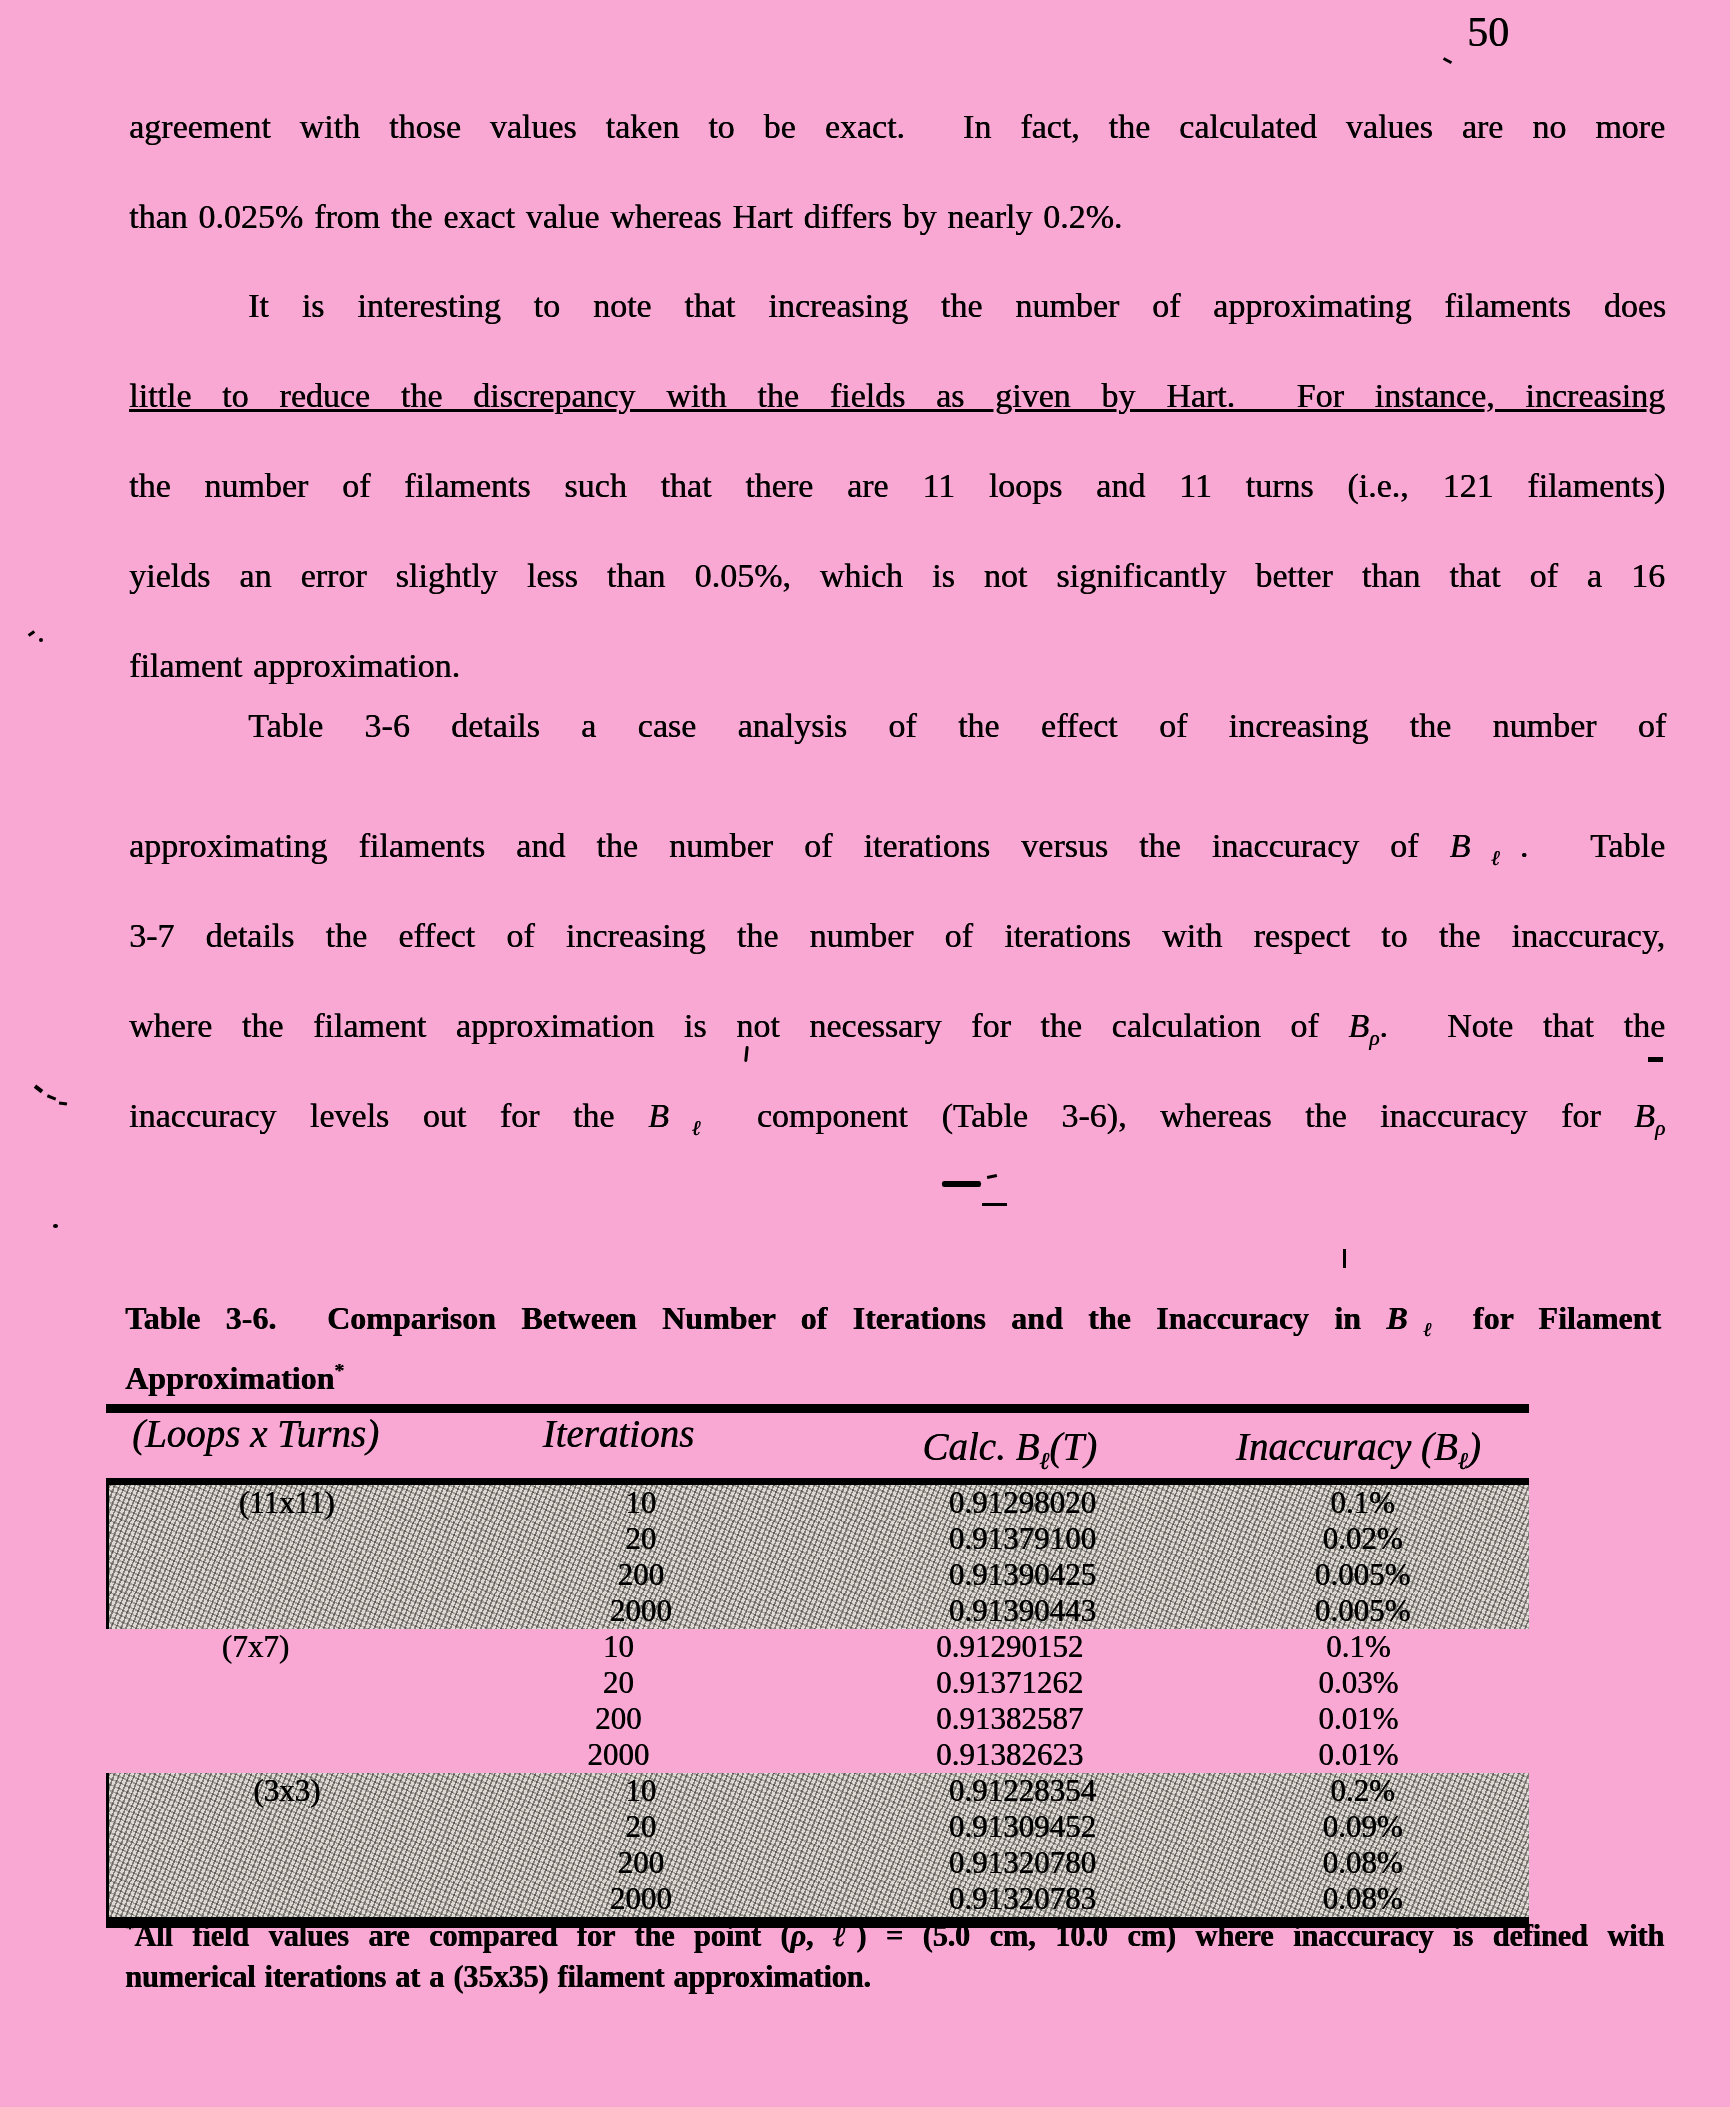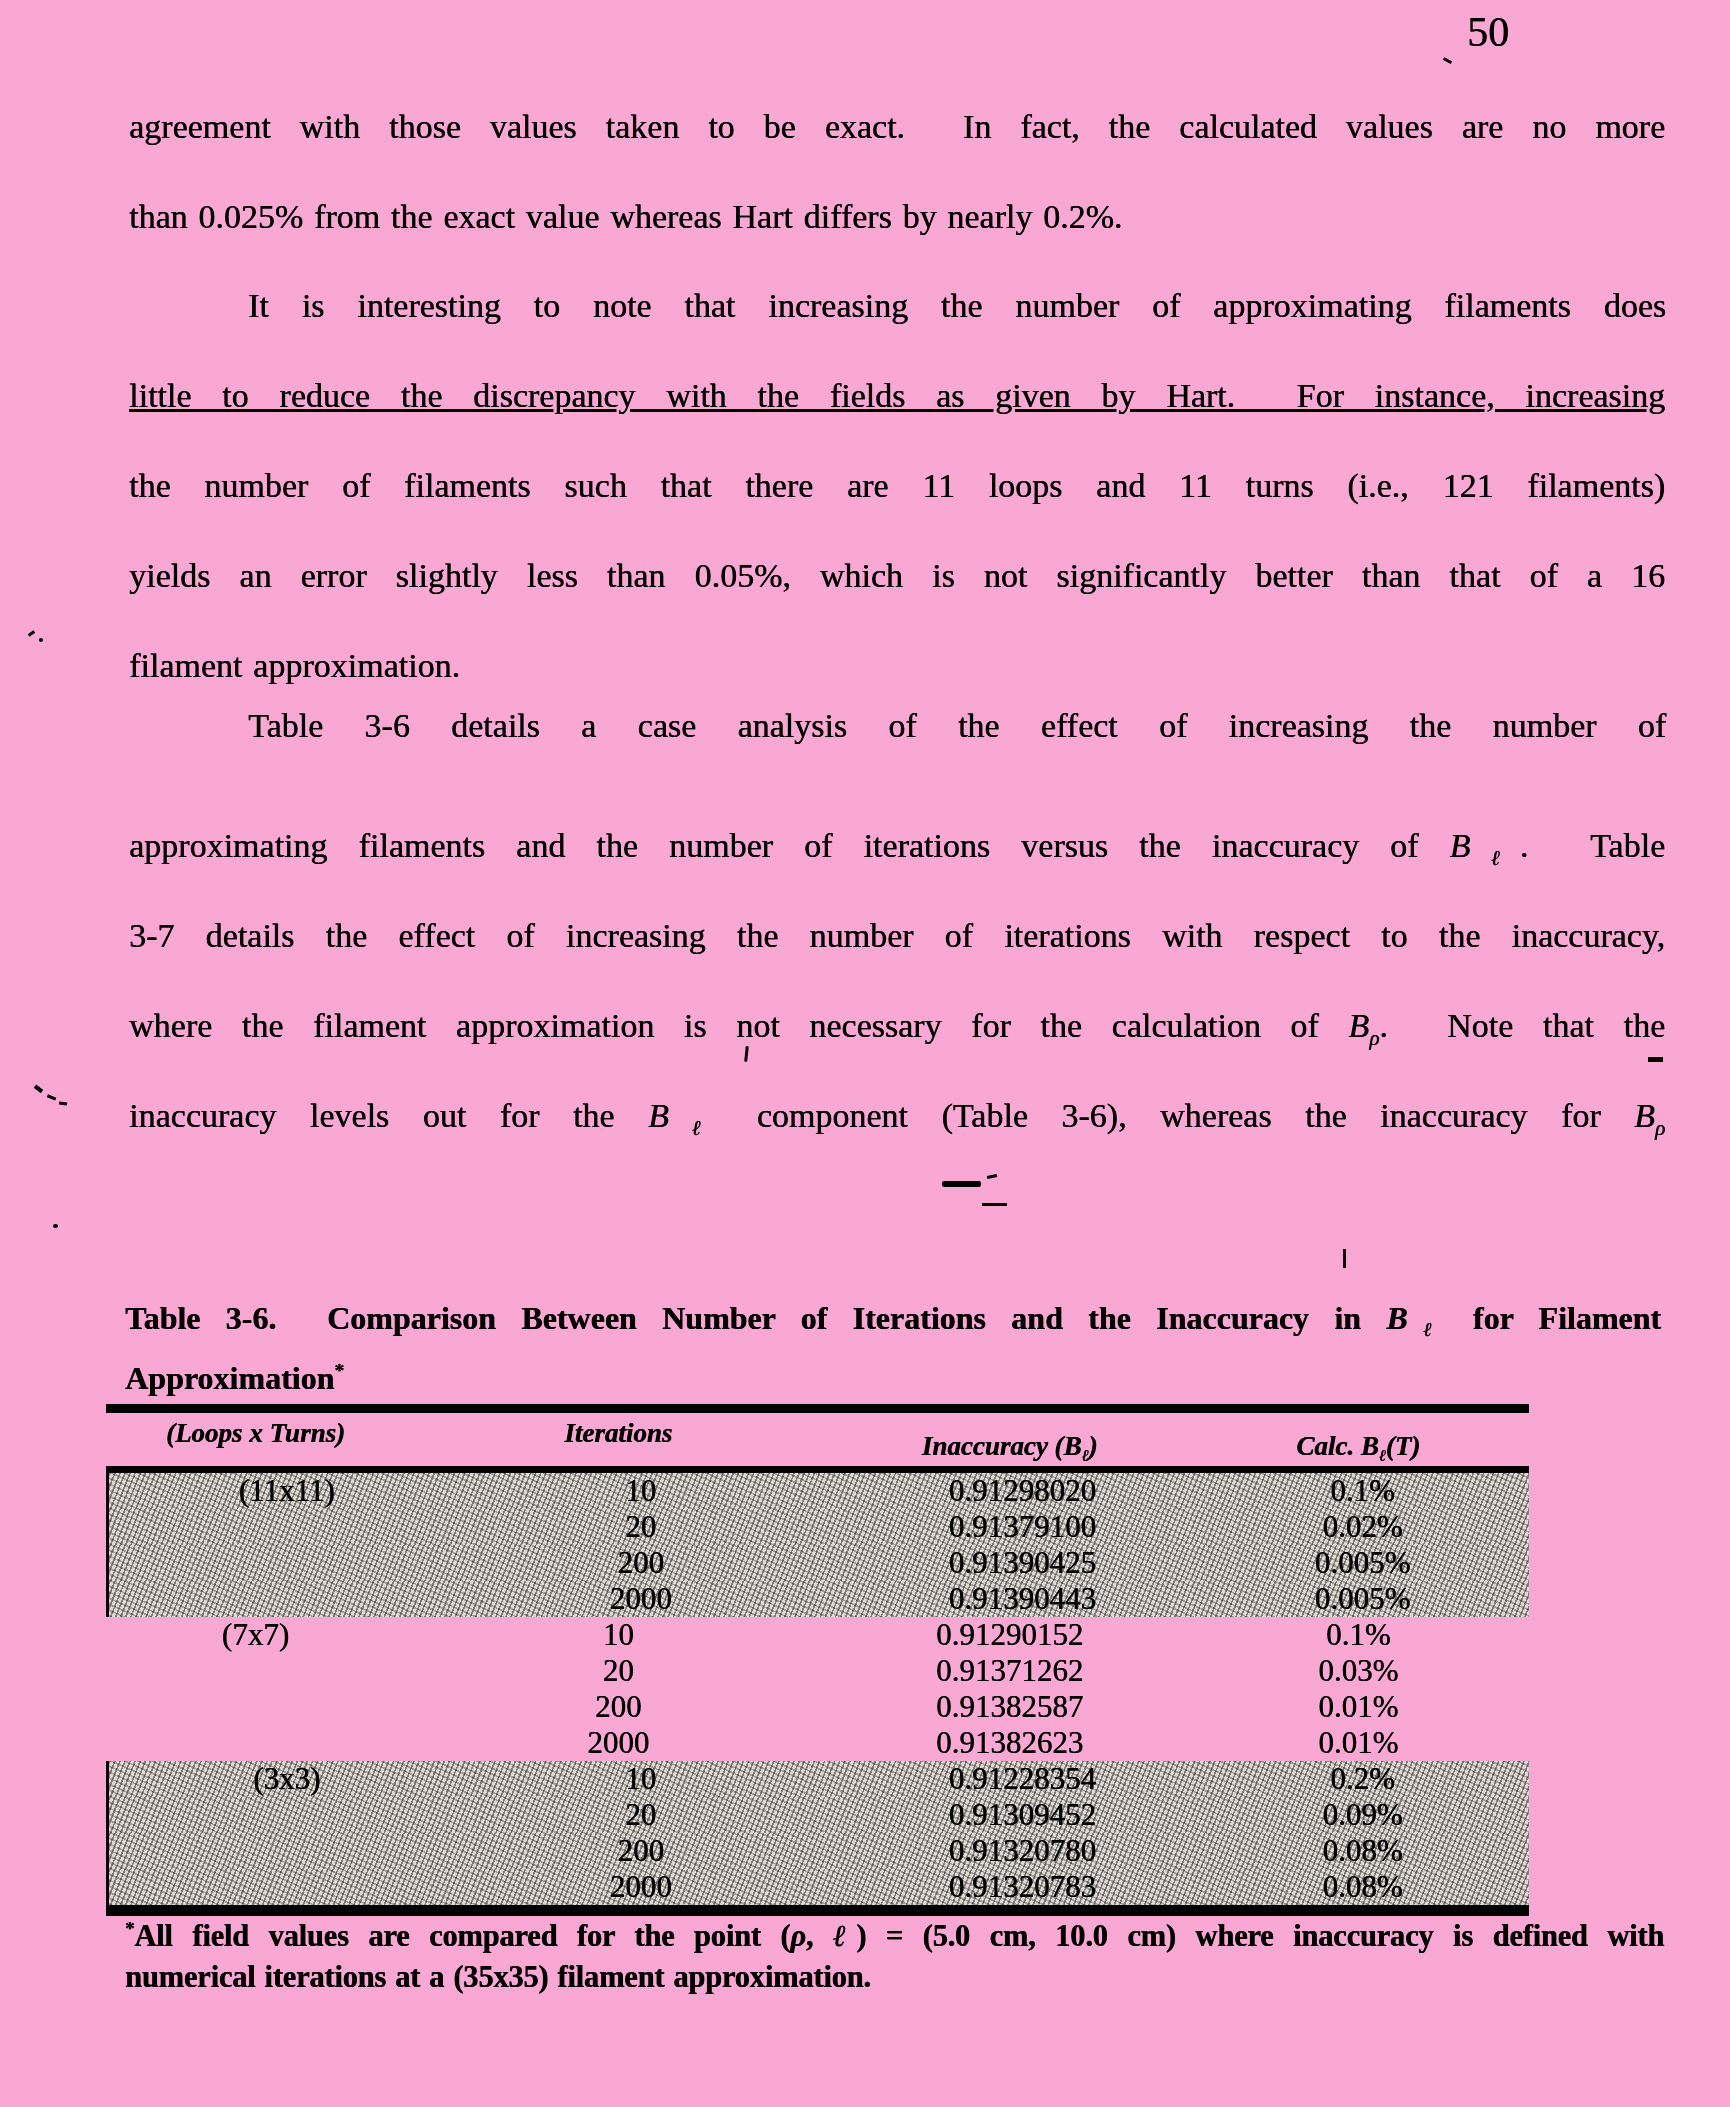--- a/index.html
+++ b/index.html
@@ -35,21 +35,21 @@
   
   .tbl{
     position:absolute;left:106px;top:1404px;width:1423px;
   }
   .rule{background:#000;}
   .rule-top{height:8.6px;}
   .rule-mid{height:7.8px;}
   .rule-bottom{height:10.2px;}
   .thead{
     display:grid;grid-template-columns:21% 30% 25% 24%;
-    height:53px;font-style:italic;font-size:27px;font-weight:bold;
+    height:65px;font-style:italic;font-size:39px;
   }
   .th{text-align:center;padding-top:4.7px;line-height:33px;}
   .th.low{padding-top:17px;}
   .trow{
     display:grid;grid-template-columns:21% 30% 25% 24%;
     height:36px;font-size:31px;line-height:36px;
   }
   .td{text-align:center;overflow:visible;}
   .trow.shaded{
     background:
@@ -92,22 +92,22 @@
     </div>
 
   <div class="ttl j" id="tbl-title-1" style="top:1295px;">Table 3-6.&nbsp; Comparison Between Number of Iterations and the Inaccuracy in <span class="bv">B</span><sub><i>ℓ</i></sub> for Filament</div>
   <div class="ttl" style="top:1355px;"><span>Approximation</span><sup>*</sup></div>
 
   <div class="tbl">
     <div class="rule rule-top"></div>
     <div class="thead" id="thead">
         <div class="th">(Loops x Turns)</div>
         <div class="th">Iterations</div>
+        <div class="th low">Calc. <span class="bv">B</span><sub><i>ℓ</i></sub>(T)</div>
         <div class="th low">Inaccuracy (<span class="bv">B</span><sub><i>ℓ</i></sub>)</div>
-        <div class="th low">Calc. <span class="bv">B</span><sub><i>ℓ</i></sub>(T)</div>
       </div>
     <div class="rule rule-mid"></div>
     <div id="tbody">
         <div class="trow shaded">
           <div class="td">(11x11)</div>
           <div class="td">10</div>
           <div class="td">0.91298020</div>
           <div class="td">0.1%</div>
         </div>
         <div class="trow shaded">

